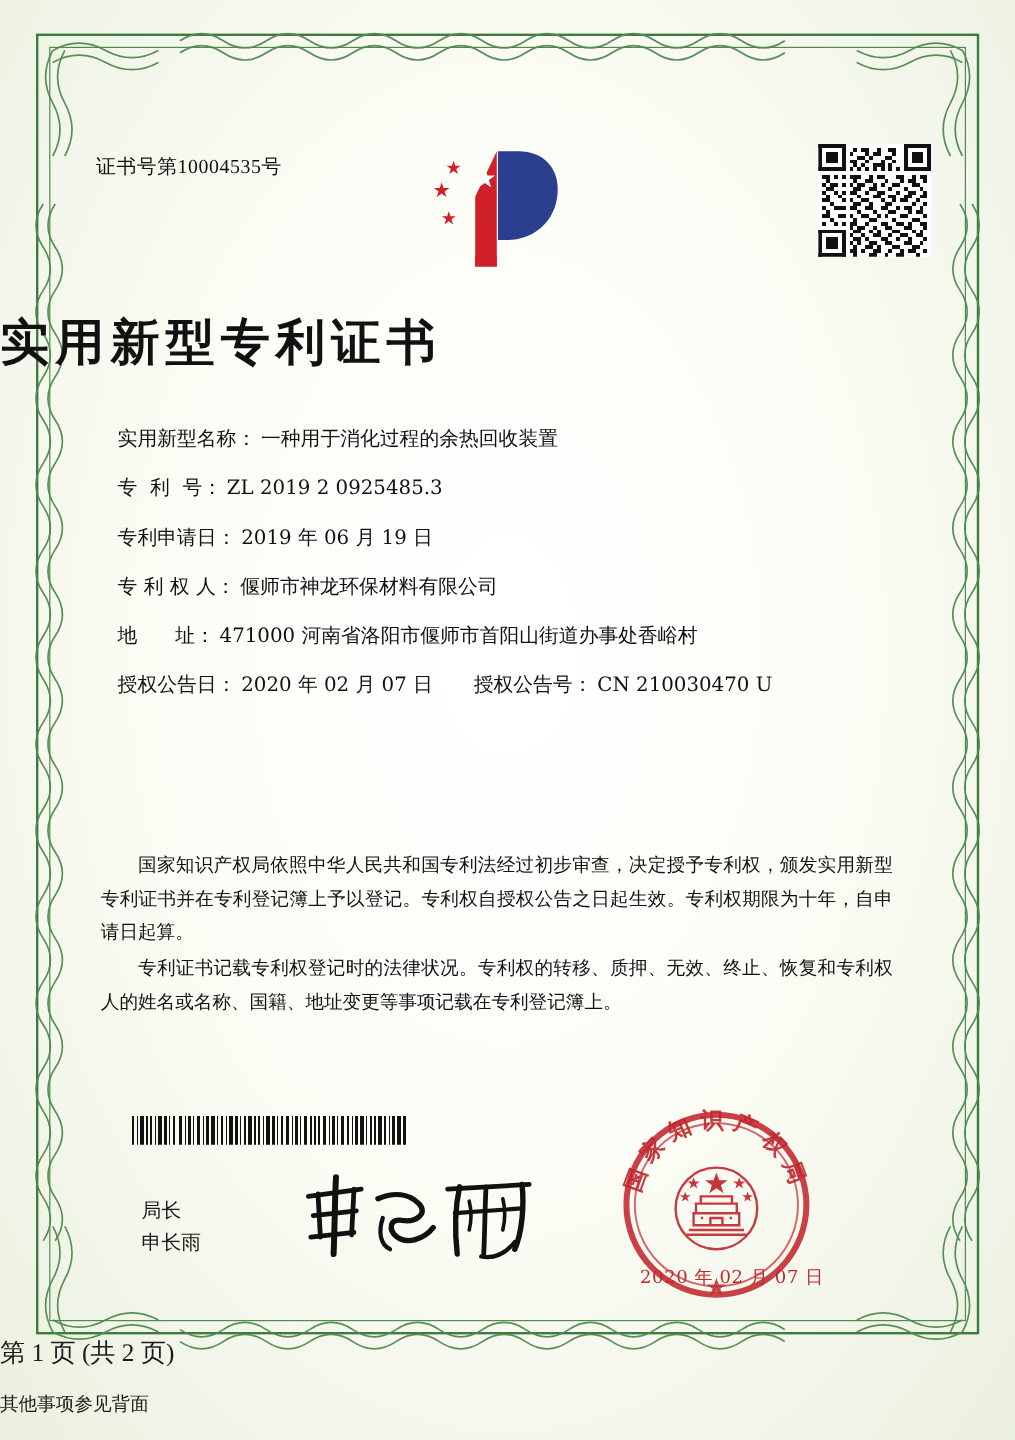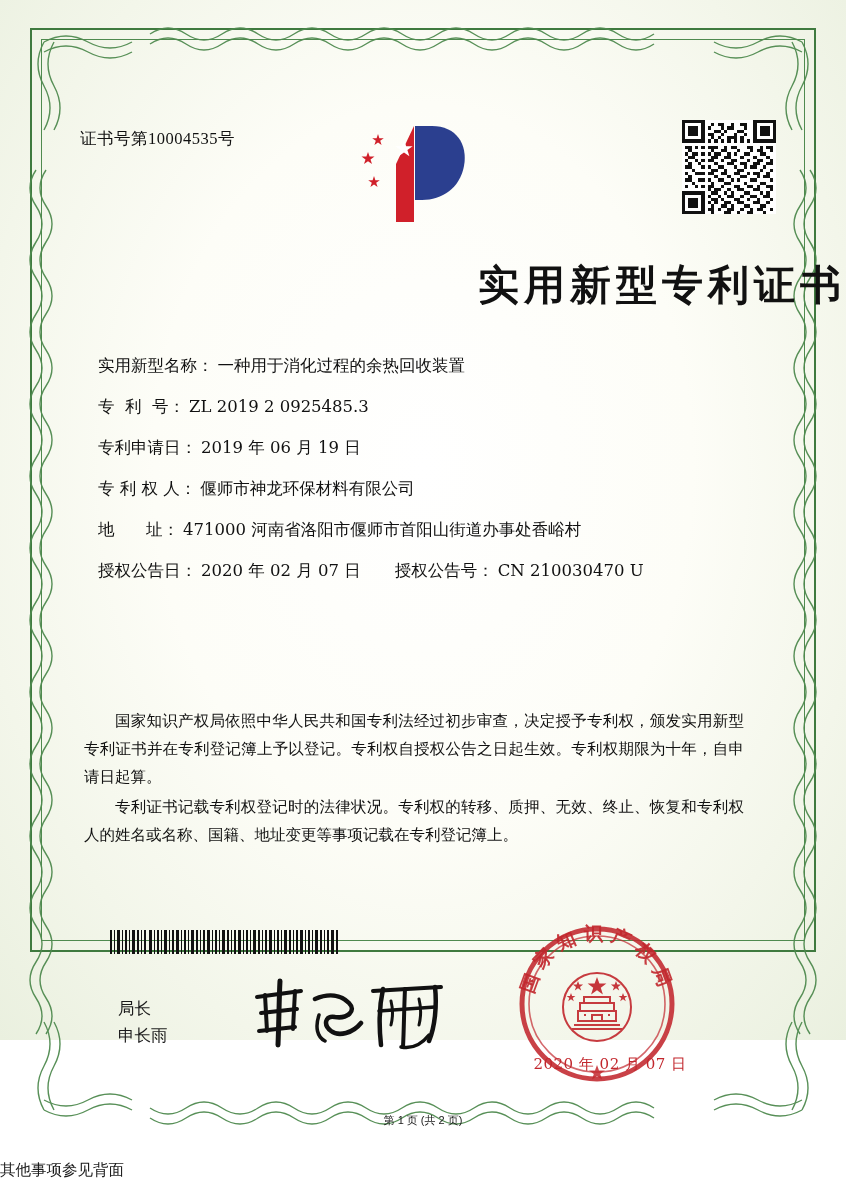--- a/index.html
+++ b/index.html
@@ -2,21 +2,21 @@
 <html lang="zh"><head>
 <meta charset="utf-8">
 <style>
   html,body{margin:0;padding:0;background:#ffffff;}
   body{
     width:846px;height:1200px;overflow:hidden;
     font-family:"Liberation Serif","DejaVu Serif",serif;
     color:#1a1a1a;
   }
   .page{
-    position:relative;width:846px;height:1040px;
+    position:relative;width:846px;height:1200px;
     background:
       radial-gradient(ellipse at 50% 45%, #ffffff 0%, #fdfdf7 45%, #f3f6ea 75%, #eaf0df 100%);
   }
 
   
   .border-outer{
     position:absolute;left:30px;top:28px;right:30px;bottom:88px;
     border:2px solid #3f7a3f;
   }
   .border-inner{
@@ -35,21 +35,21 @@
     font-family:"Liberation Serif","DejaVu Serif",serif;
   }
   .logo{
     position:absolute;left:352px;top:118px;width:120px;height:110px;
   }
   .qr{
     position:absolute;right:70px;top:120px;width:94px;height:94px;
   }
 
   .title{
-    position:absolute;left:0;right:0;top:258px;text-align:right;
+    position:absolute;left:0;right:0;top:258px;text-align:left;
     font-size:41px;font-weight:bold;letter-spacing:5px;
     font-family:"DejaVu Serif","Liberation Serif",serif;
     color:#111;
   }
 
   
   .fields{
     position:absolute;left:98px;top:358px;width:660px;
     font-size:16.5px;line-height:1;
   }
@@ -96,22 +96,22 @@
     position:absolute;left:508px;top:915px;width:178px;height:178px;
   }
   .seal-date{
     position:absolute;left:530px;top:1055px;width:160px;text-align:center;
     color:#c2272d;font-size:15px;letter-spacing:.5px;
     font-family:"DejaVu Serif","Liberation Serif",serif;
   }
 
   
   .page-num{
-    position:absolute;left:0;right:0;top:1113px;text-align:center;
-    font-size:11px;font-family:Liberation Sans, sans-serif;
+    position:absolute;left:0;right:0;top:1113px;text-align:left;
+    font-size:21px;font-family:Liberation Serif, serif;
   }
   .back-note{
     position:absolute;left:0;right:0;top:1160px;
     font-size:15.5px;font-family:"DejaVu Serif","Liberation Serif",serif;
   }
 </style>
 </head>
 <body>
 
 <div class="page">

